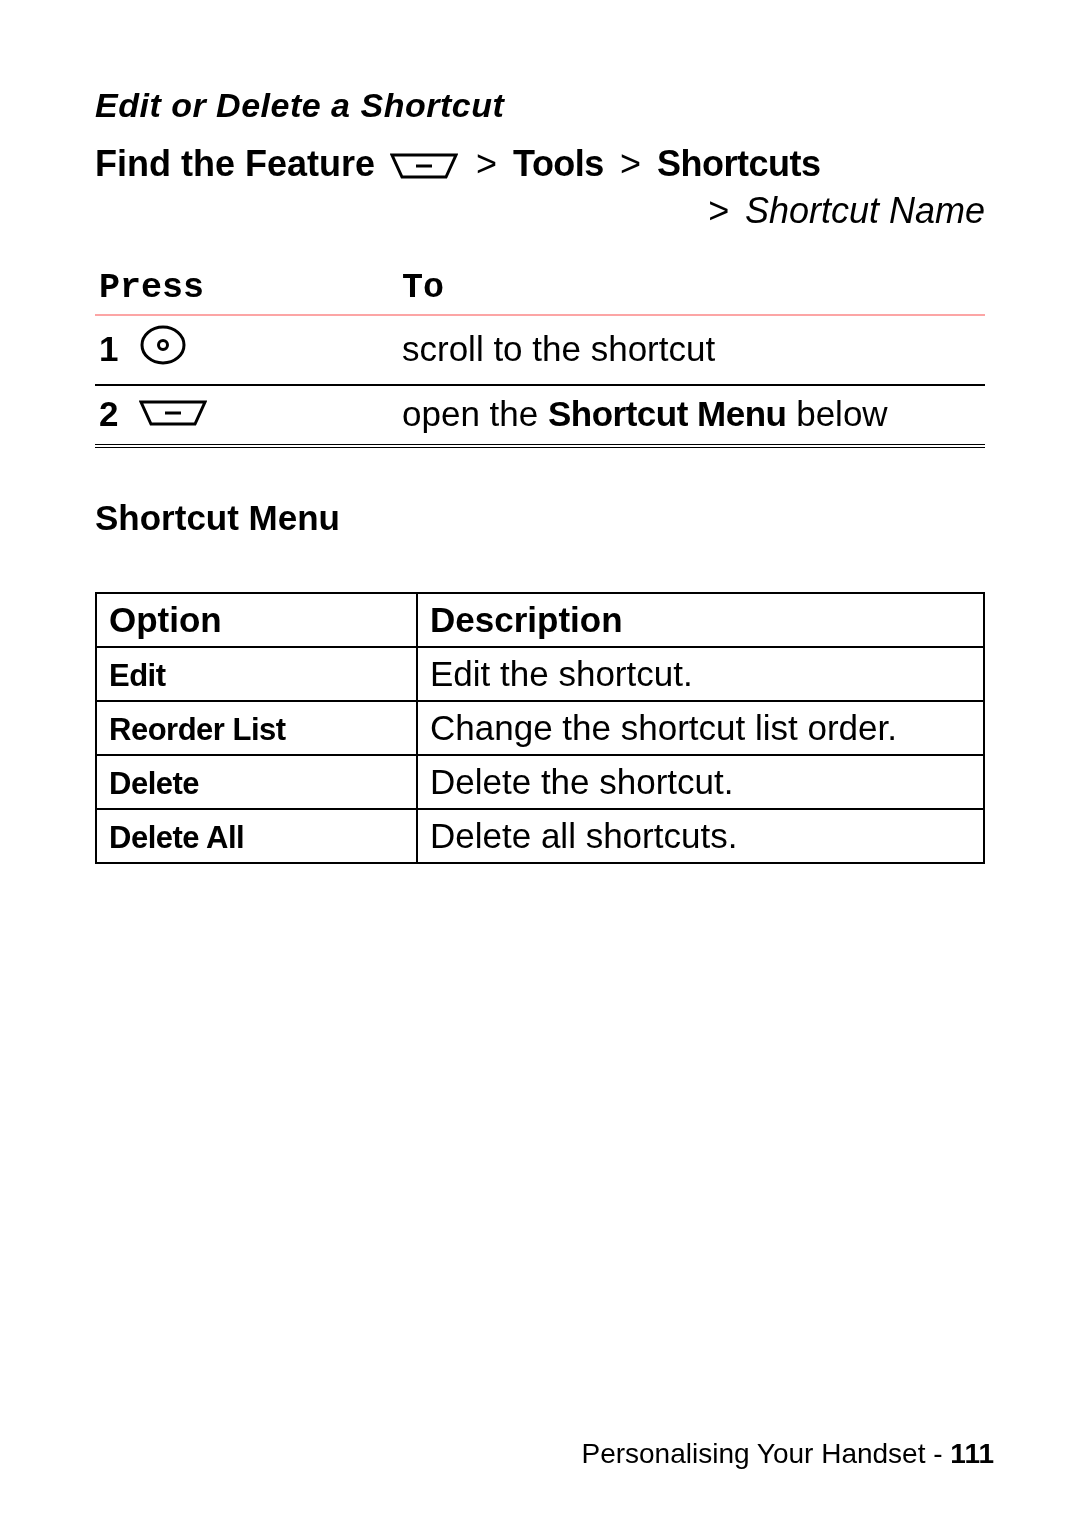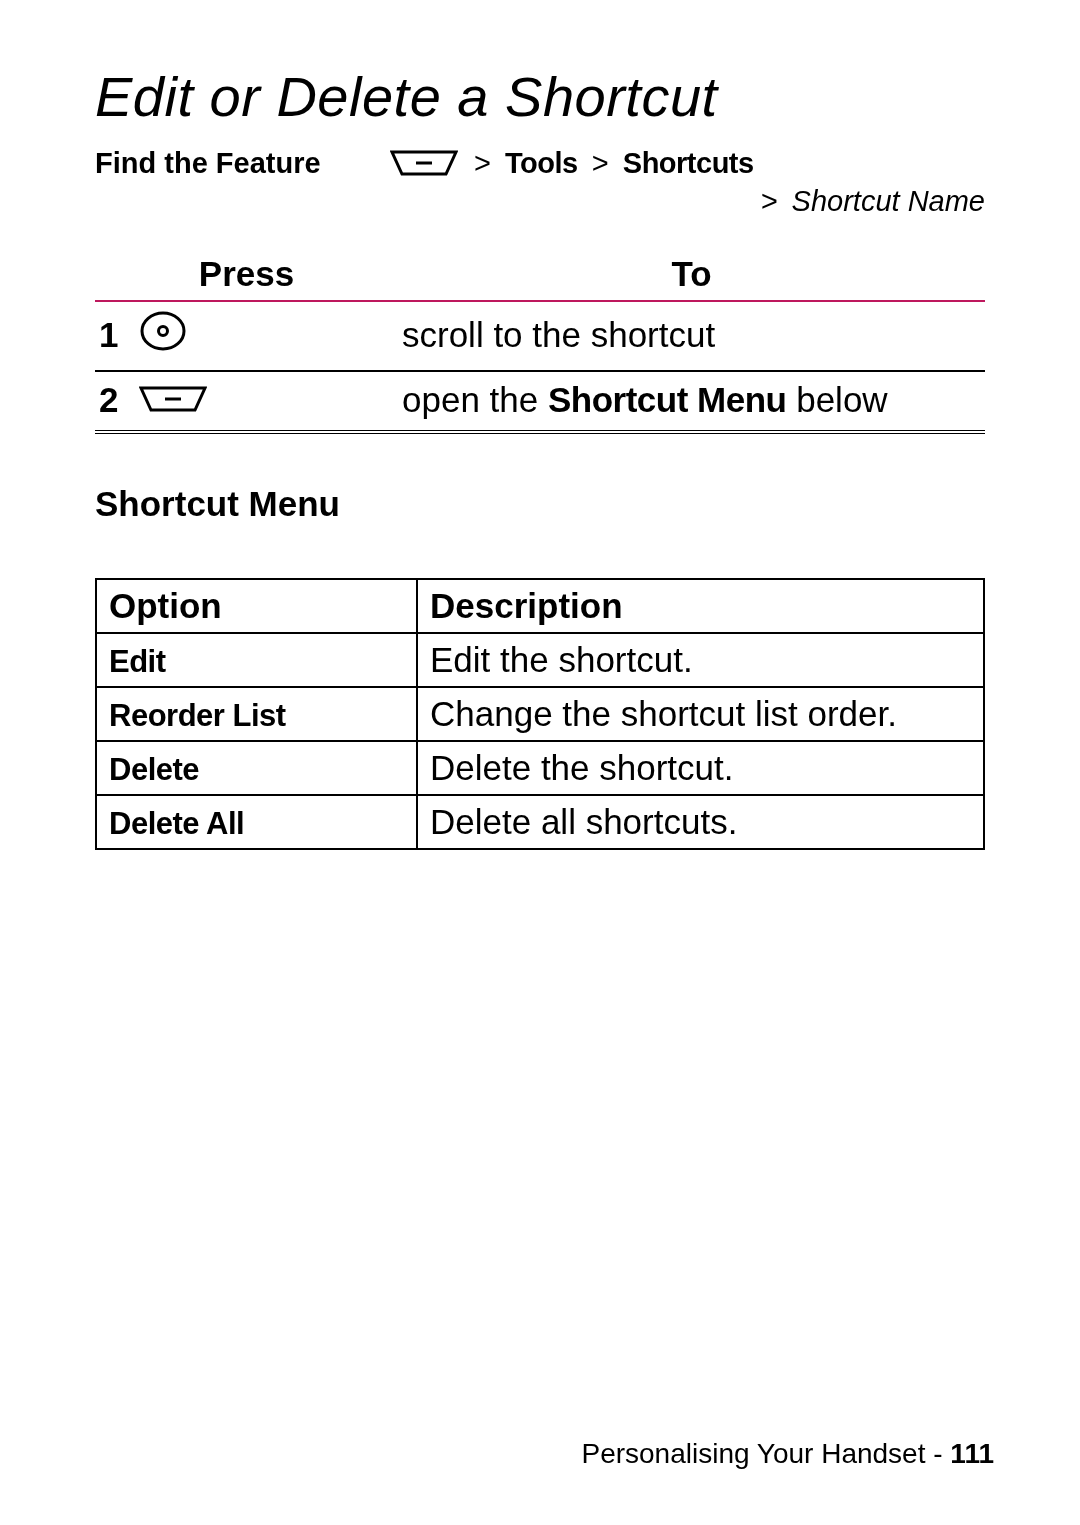--- a/index.html
+++ b/index.html
@@ -10,38 +10,38 @@
     font-family: Arial, Helvetica, sans-serif;
   }
   .page {
     width: 1080px;
     height: 1525px;
     position: relative;
     box-sizing: border-box;
     padding: 60px 95px 0 95px;
   }
   .title {
-    font-size: 56px;
-    font-weight: normal;
+    font-size: 34px;
+    font-weight: bold;
     font-style: italic;
-    margin: 4px 0 10px 0;
+    margin: 26px 0 10px 0;
     letter-spacing: 0.5px;
   }
   .intro {
     font-size: 35px;
     line-height: 1.25;
     margin-top: 6px;
     margin-bottom: 24px;
   }
 
   
   .find-feature-row {
     display: flex;
     align-items: flex-start;
-    font-size: 29px;
+    font-size: 36px;
     margin-top: 18px;
   }
   .ff-label {
     font-weight: bold;
     width: 295px;
   }
   .ff-right {
     flex: 1;
   }
   .menu-icon-inline {
@@ -63,24 +63,25 @@
   }
 
   
   .steps-table {
     width: 100%;
     margin-top: 30px;
     border-collapse: collapse;
     font-size: 35px;
   }
   .steps-table th {
-    text-align: center;
+    text-align: left;
     font-weight: bold;
     padding: 6px 4px 6px 4px;
-    border-bottom: 2px solid #be185d;
+    border-bottom: 2px solid #fca5a5;
+    font-family: Liberation Mono, monospace;
   }
   .steps-table .col-press { width: 295px; }
   .steps-table td {
     padding: 8px 4px 10px 4px;
     vertical-align: middle;
   }
   .press-cell {
     display: flex;
     align-items: center;
     gap: 20px;

